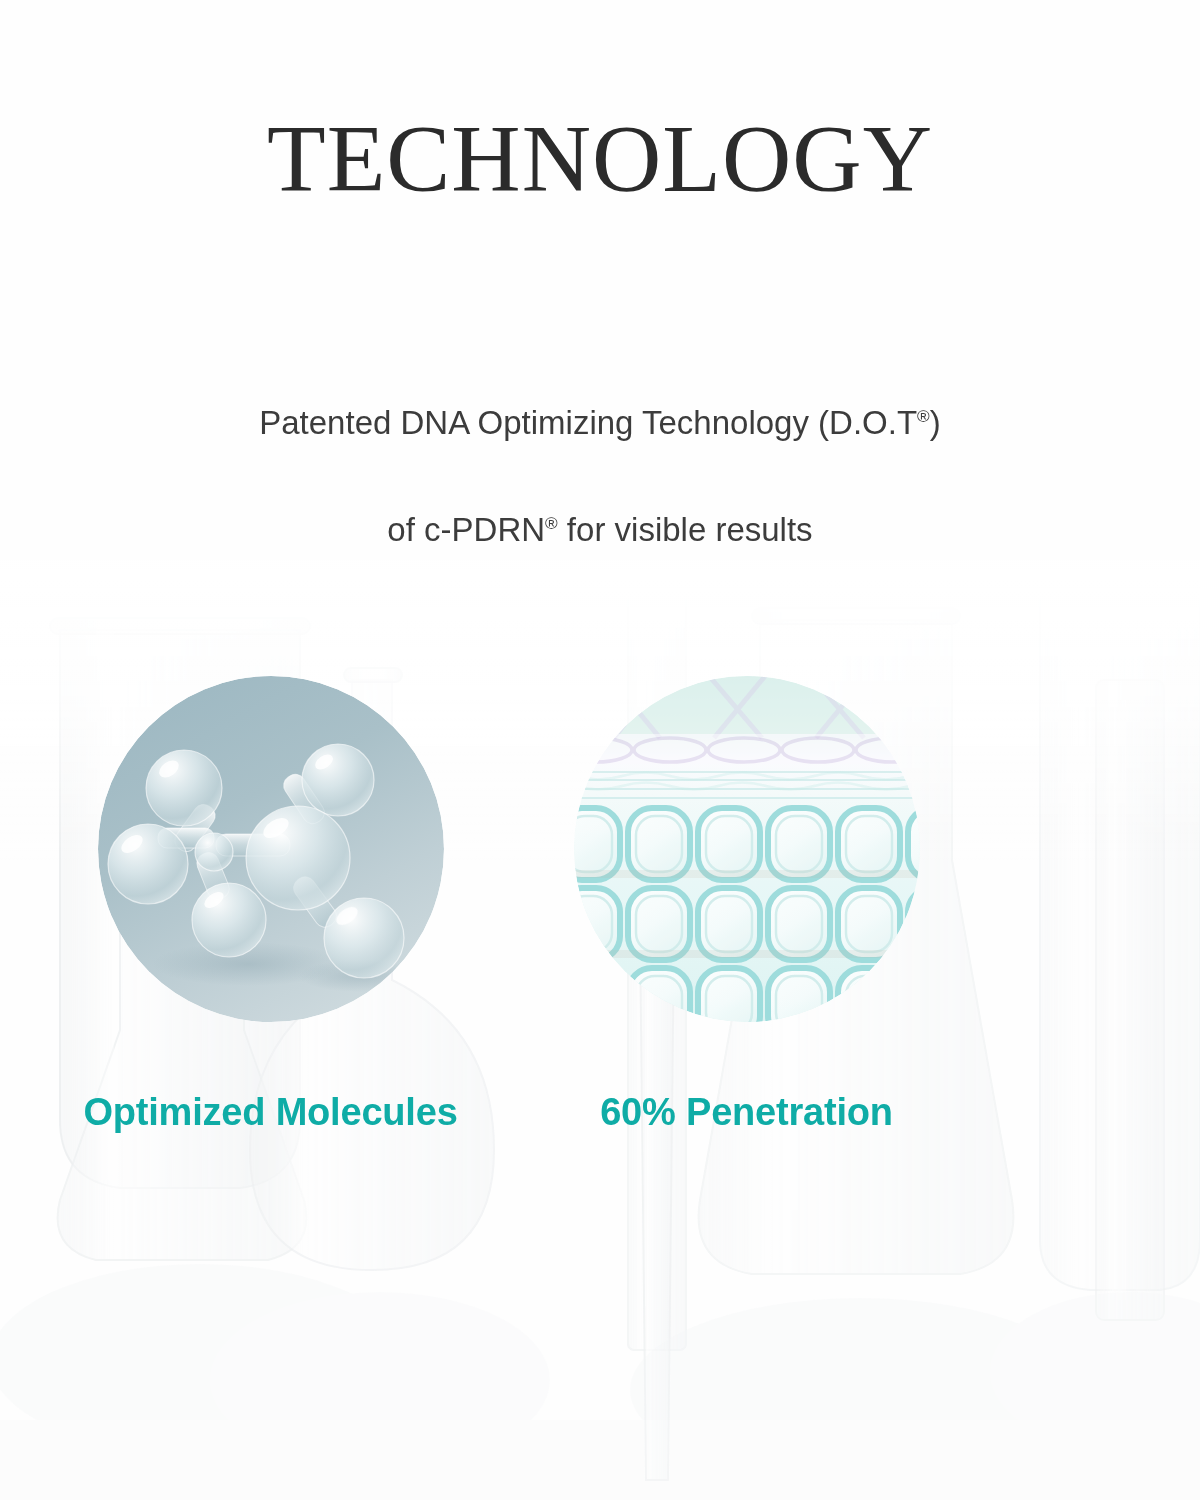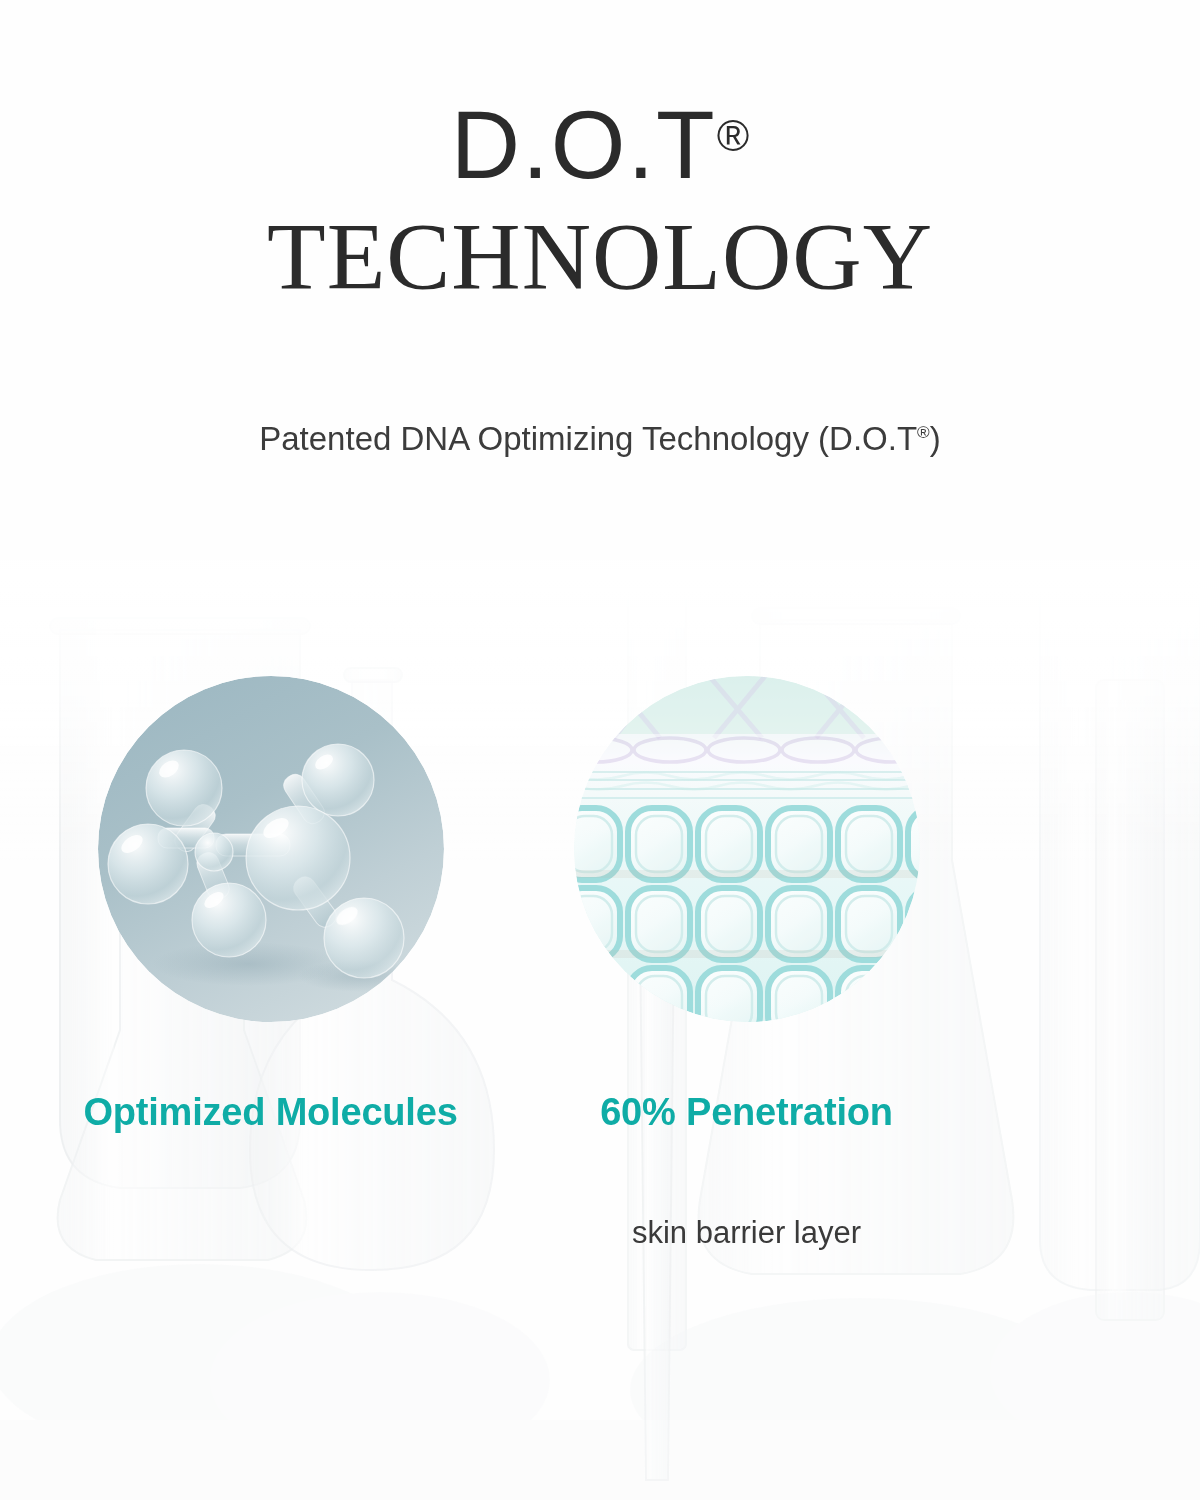--- a/index.html
+++ b/index.html
@@ -63,21 +63,21 @@
     display:block;
     font-size:96px;
     margin-top:14px;
     letter-spacing:1px;
     font-family:Liberation Serif, serif;
   }
 
   
   .subtitle {
     position:absolute;
-    left:0; top:412px;
+    left:0; top:396px;
     width:1200px;
     text-align:center;
     color:#3c3c3c;
     font-size:33px;
     font-weight:400;
     line-height:1.62;
   }
   .subtitle .sup {
     font-size:0.52em;
     vertical-align:0.72em;
@@ -190,27 +190,27 @@
         <rect x="96" y="60" width="18" height="560"></rect>
         <rect x="364" y="130" width="14" height="300"></rect>
         <rect x="782" y="70" width="16" height="580"></rect>
         <rect x="1112" y="140" width="14" height="600"></rect>
       </g>
     </svg>
   </div>
   <div class="backdrop-fade"></div>
 
   <h1 class="headline">
-    <span class="line1"><span>D.O.T</span><span class="reg">®</span></span>
     <span class="line2">TECHNOLOGY</span>
   </h1>
 
   <p class="subtitle">
     <span><span>Patented DNA Optimizing Technology (D.O.T</span><span class="sup">®</span><span>)</span></span><br>
     <br>
+    <span><span>of c-PDRN</span><span class="sup">®</span><span> for visible results</span></span>
   </p>
 
   <div class="features">
 
     <div class="feature left">
 
       <div class="media-circle">
         <svg viewBox="0 0 346 346">
           <defs>
             <linearGradient id="mBg" x1="0.18" y1="0" x2="0.72" y2="1">
@@ -392,18 +392,17 @@
 
             <rect x="0" y="0" width="346" height="346" fill="#ffffff" opacity="0.10"></rect>
           </g>
         </svg>
       </div>
 
       <div class="feature-title">60% Penetration</div>
 
       <div class="feature-body">
         <br>
-        <span>skin barrier layer</span>
       </div>
     </div>
 
   </div>
 </div>
 
 </body></html>

